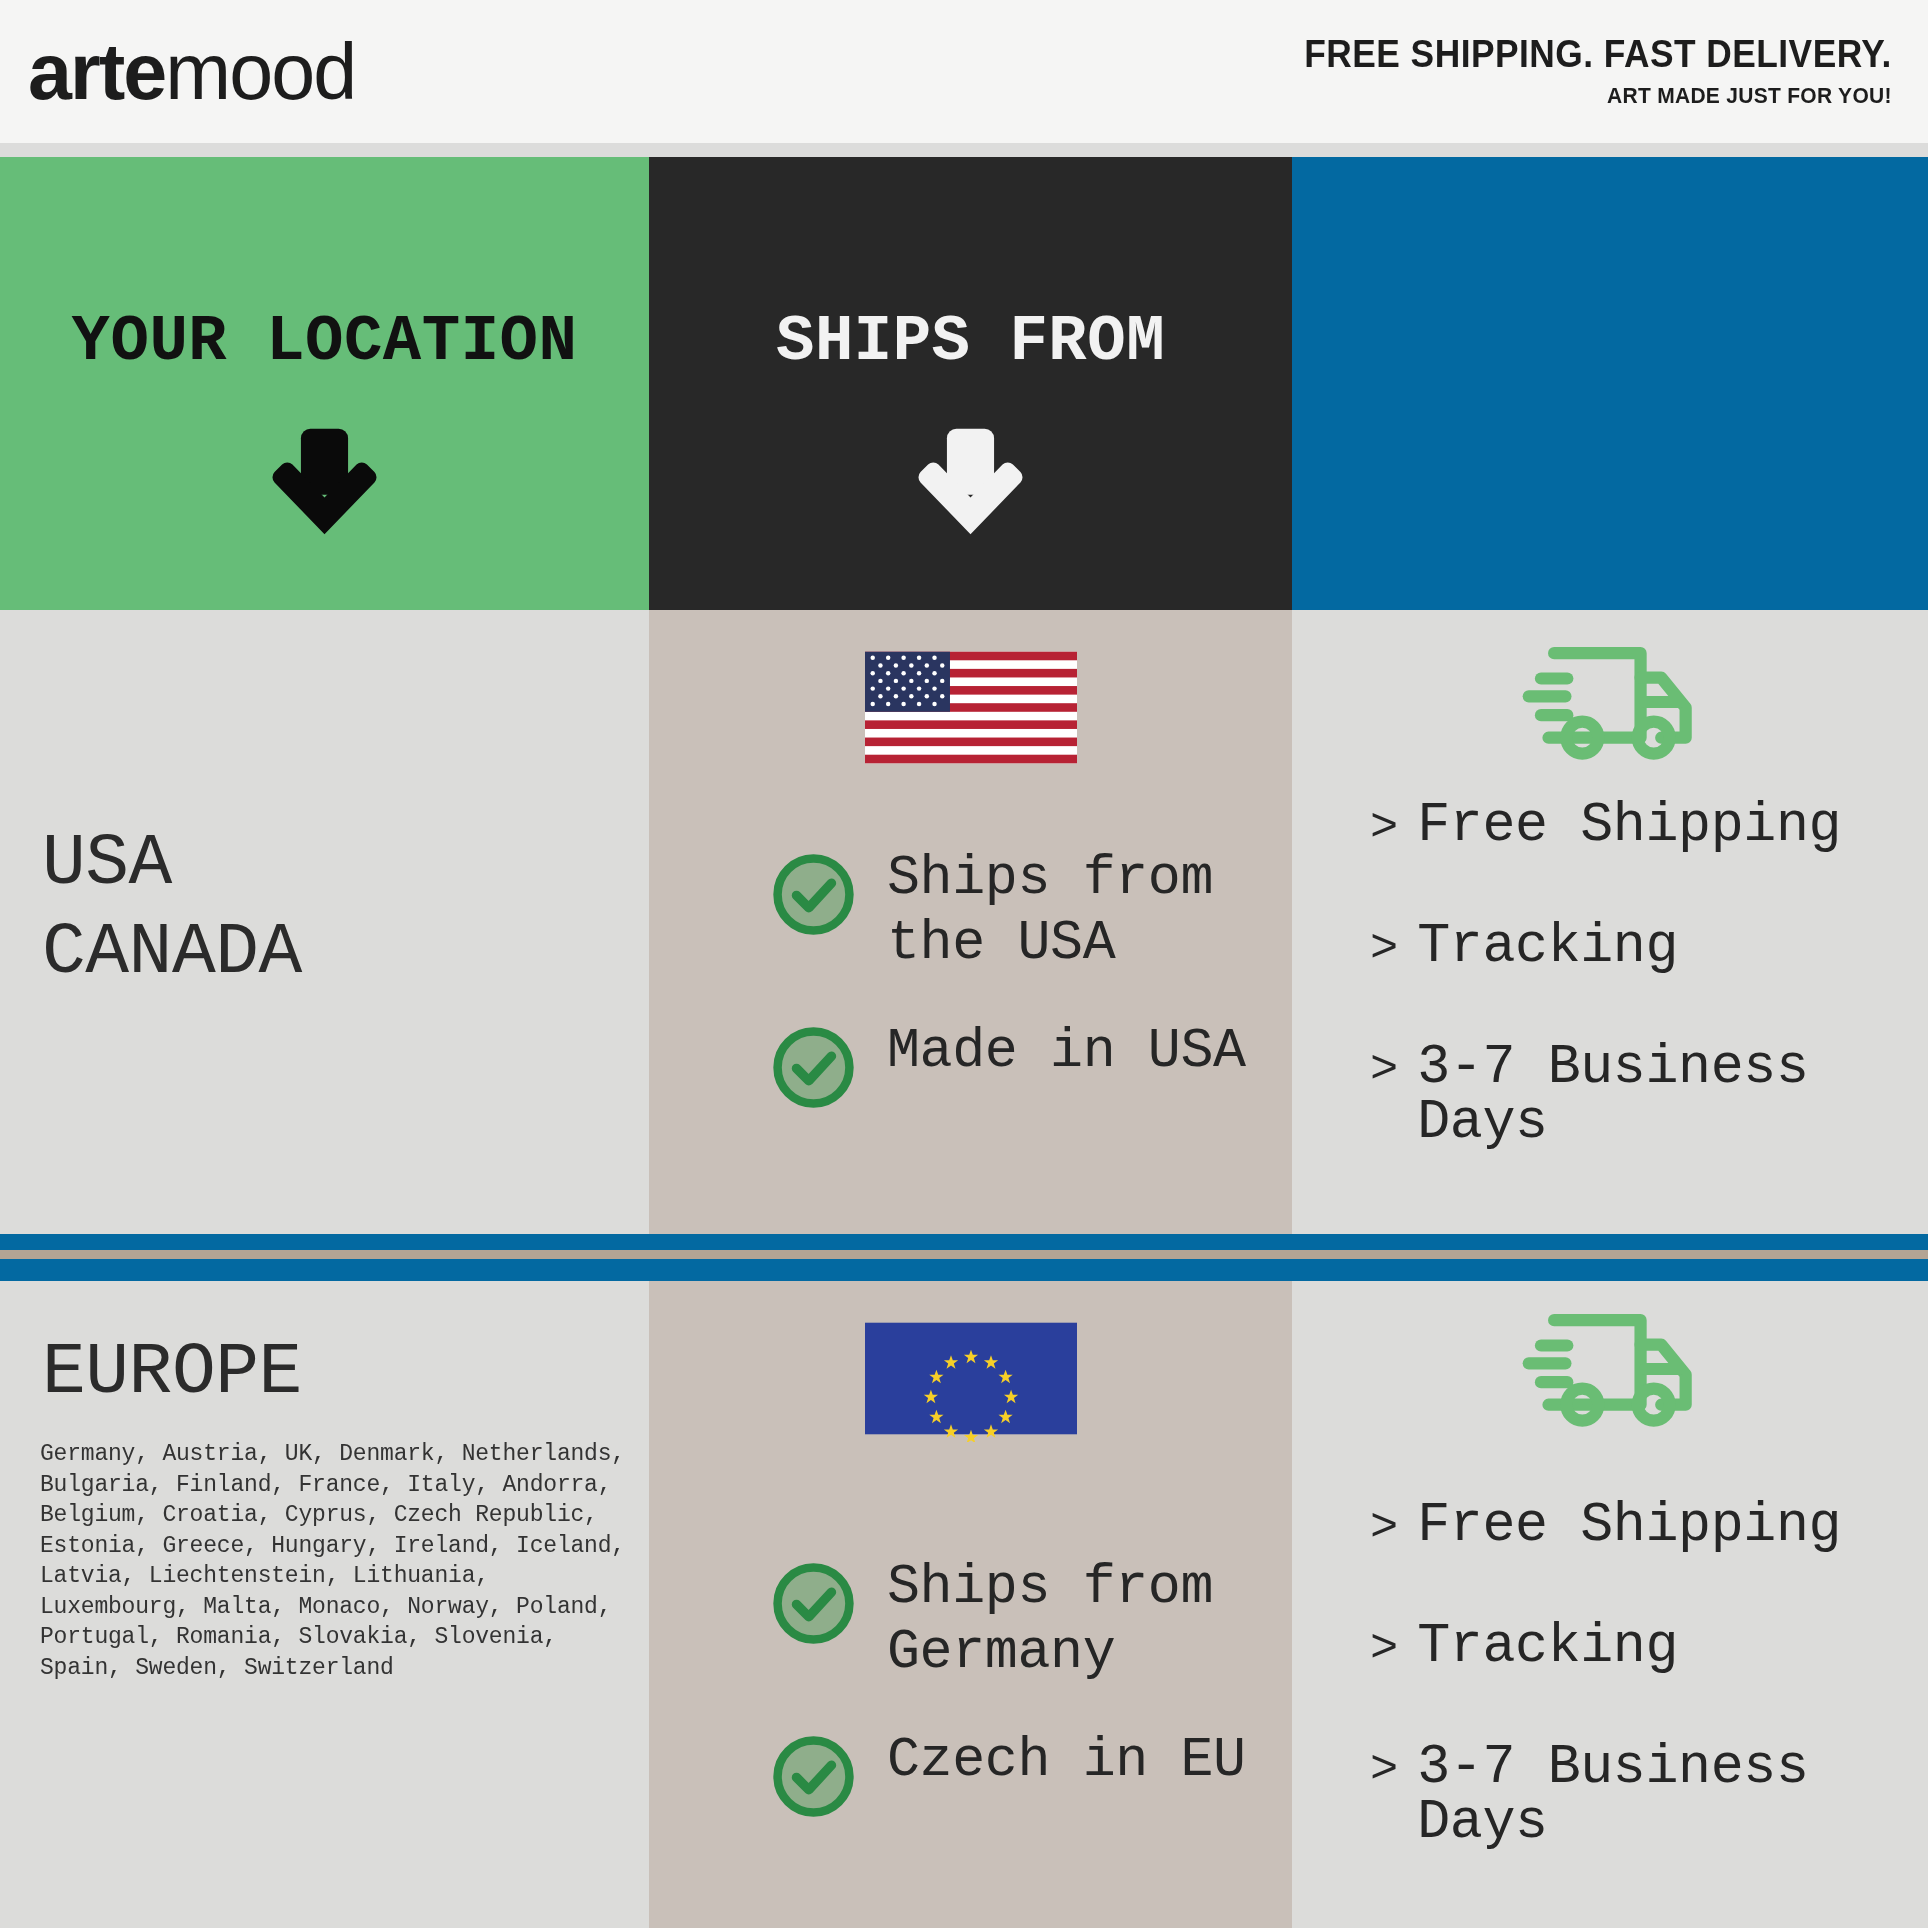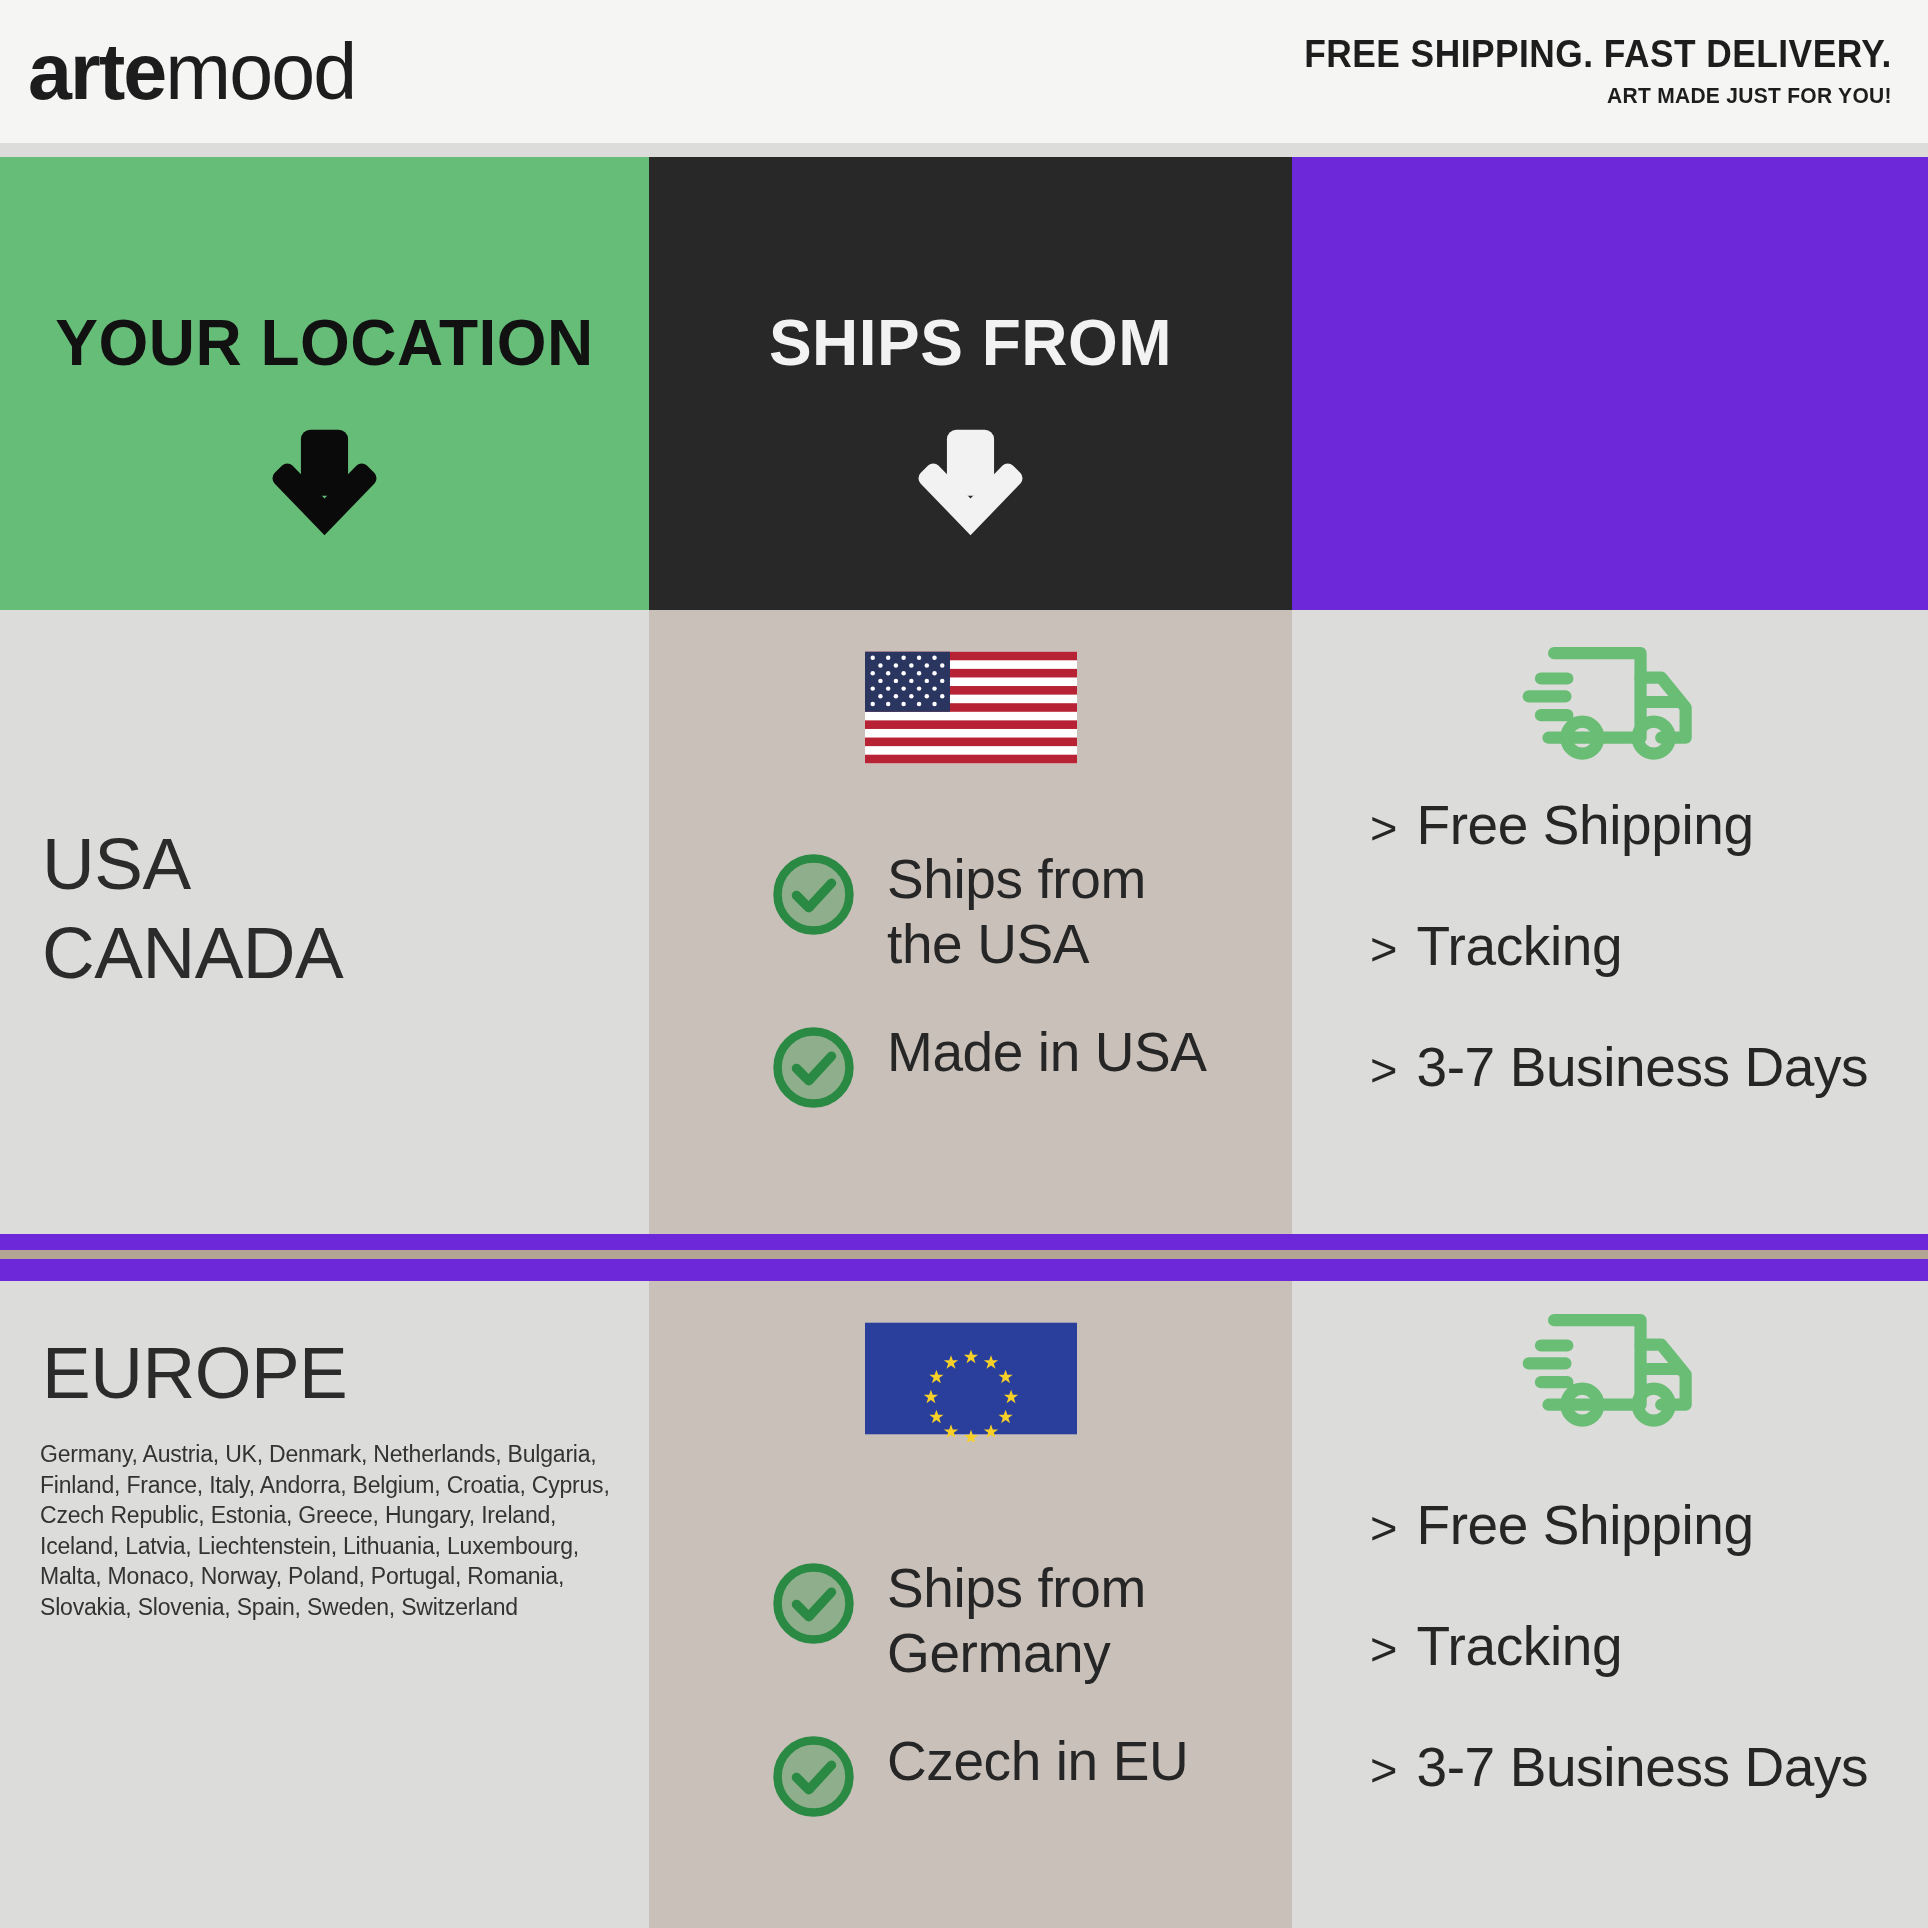--- a/index.html
+++ b/index.html
@@ -5,21 +5,21 @@
 <style>
   * { margin:0; padding:0; box-sizing:border-box; }
   html,body { width:1928px; height:1928px; }
   body {
     font-family:"Liberation Sans", sans-serif;
     background:#dcdcda;
     color:#2b2b2b;
     -webkit-font-smoothing:antialiased;
   }
 
-  .page { position:relative; width:1928px; height:1928px; overflow:hidden; background:#6d28d9; }
+  .page { position:relative; width:1928px; height:1928px; overflow:hidden; background:#0369a1; }
 
   
   .topbar {
     position:absolute; left:0; top:0; width:1928px; height:143px;
     background:#f5f5f4;
     display:flex; align-items:center; justify-content:space-between;
     padding:0 36px 0 28px;
   }
   .logo { font-size:79px; letter-spacing:-1.9px; line-height:1; white-space:nowrap; color:#1d1d1d; }
   .logo .b { font-weight:bold; }
@@ -30,21 +30,21 @@
     font-size:38px; font-weight:bold; letter-spacing:0.5px; color:#1d1d1d;
     transform:scaleX(.93); transform-origin:right center; white-space:nowrap;
   }
   .tagline .t2 {
     font-size:22.6px; font-weight:bold; letter-spacing:0.3px; color:#1d1d1d; margin-top:8.5px;
     transform:scaleX(.93); transform-origin:right center; white-space:nowrap;
   }
   .gapbar { position:absolute; left:0; top:143px; width:1928px; height:14px; background:#dcdcdb; }
 
   
-  .grid { position:absolute; left:0; top:157px; width:1928px; height:1771px; }
+  .grid { position:absolute; left:0; top:157px; width:1928px; height:1771px;font-family:Liberation Mono, monospace; }
 
   .colA { position:absolute; left:0;    width:649px;  }
   .colB { position:absolute; left:649px; width:643px; }
   .colC { position:absolute; left:1292px;width:637px; }
 
   
   .hband { top:0; height:453px; }
   .hband.colA, .hband.colC { background:#66bd78; }
   .hband.colB { background:#282828; }
 

